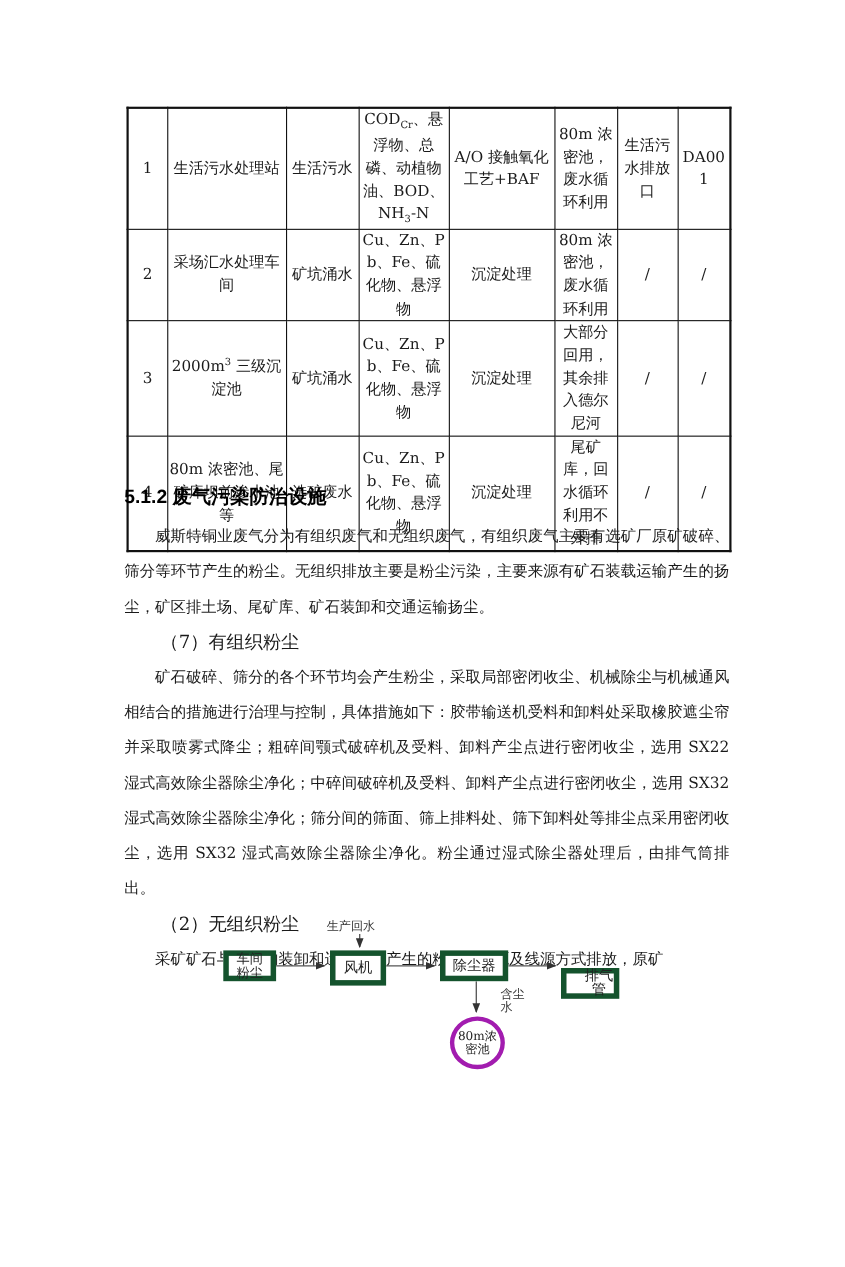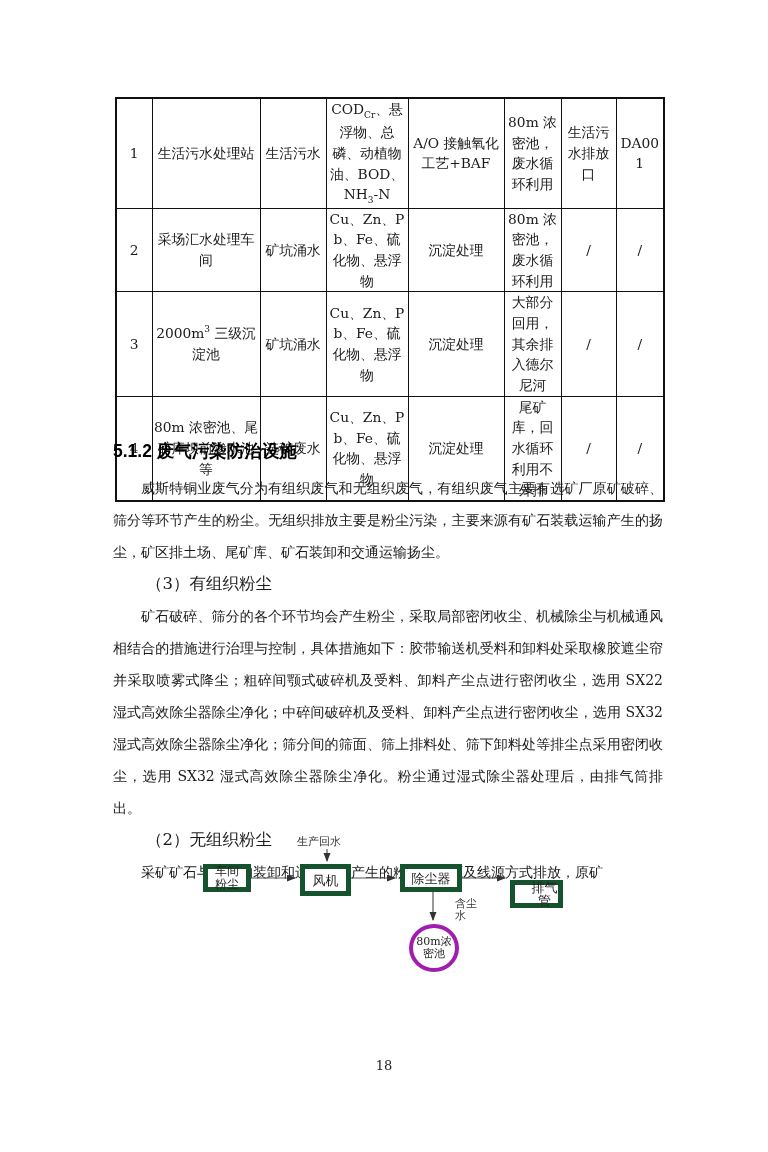--- a/index.html
+++ b/index.html
@@ -150,21 +150,21 @@
           <td>尾矿库，回水循环利用不外排</td>
           <td>/</td>
           <td>/</td>
         </tr>
       </tbody>
   </table>
 
   <div class="content">
     <h2 class="sec-heading">5.1.2 废气污染防治设施</h2>
     <p class="para">威斯特铜业废气分为有组织废气和无组织废气，有组织废气主要有选矿厂原矿破碎、筛分等环节产生的粉尘。无组织排放主要是粉尘污染，主要来源有矿石装载运输产生的扬尘，矿区排土场、尾矿库、矿石装卸和交通运输扬尘。</p>
-    <p class="subhead">（3）有组织粉尘</p>
+    <p class="subhead">（7）有组织粉尘</p>
     <p class="para">矿石破碎、筛分的各个环节均会产生粉尘，采取局部密闭收尘、机械除尘与机械通风相结合的措施进行治理与控制，具体措施如下：胶带输送机受料和卸料处采取橡胶遮尘帘并采取喷雾式降尘；粗碎间颚式破碎机及受料、卸料产尘点进行密闭收尘，选用 SX22 湿式高效除尘器除尘净化；中碎间破碎机及受料、卸料产尘点进行密闭收尘，选用 SX32 湿式高效除尘器除尘净化；筛分间的筛面、筛上排料处、筛下卸料处等排尘点采用密闭收尘，选用 SX32 湿式高效除尘器除尘净化。粉尘通过湿式除尘器处理后，由排气筒排出。</p>
     <p class="subhead gap-after-diagram">（2）无组织粉尘</p>
     <p class="para">采矿矿石与废石的装卸和运输过程产生的粉尘以面源及线源方式排放，原矿</p>
   </div>
 
   <div class="diagram">
     <svg width="768" height="140" viewBox="0 0 768 140">
       <defs>
         <marker id="ah" markerUnits="userSpaceOnUse" markerWidth="9" markerHeight="8" refX="8" refY="3.5" orient="auto">
           <path d="M0,0 L9,3.5 L0,7 Z" fill="#333"></path>
@@ -181,14 +181,13 @@
 粉尘</div>
     <div class="flow-box box-2">风机</div>
     <div class="flow-box box-3">除尘器</div>
     <div class="flow-box box-4">排气管</div>
     <div class="diag-label label-side">含尘
 水</div>
     <div class="flow-circle">80m浓
 密池</div>
   </div>
 
-  <div class="page-number">18</div>
 </div>
 
 </body></html>

